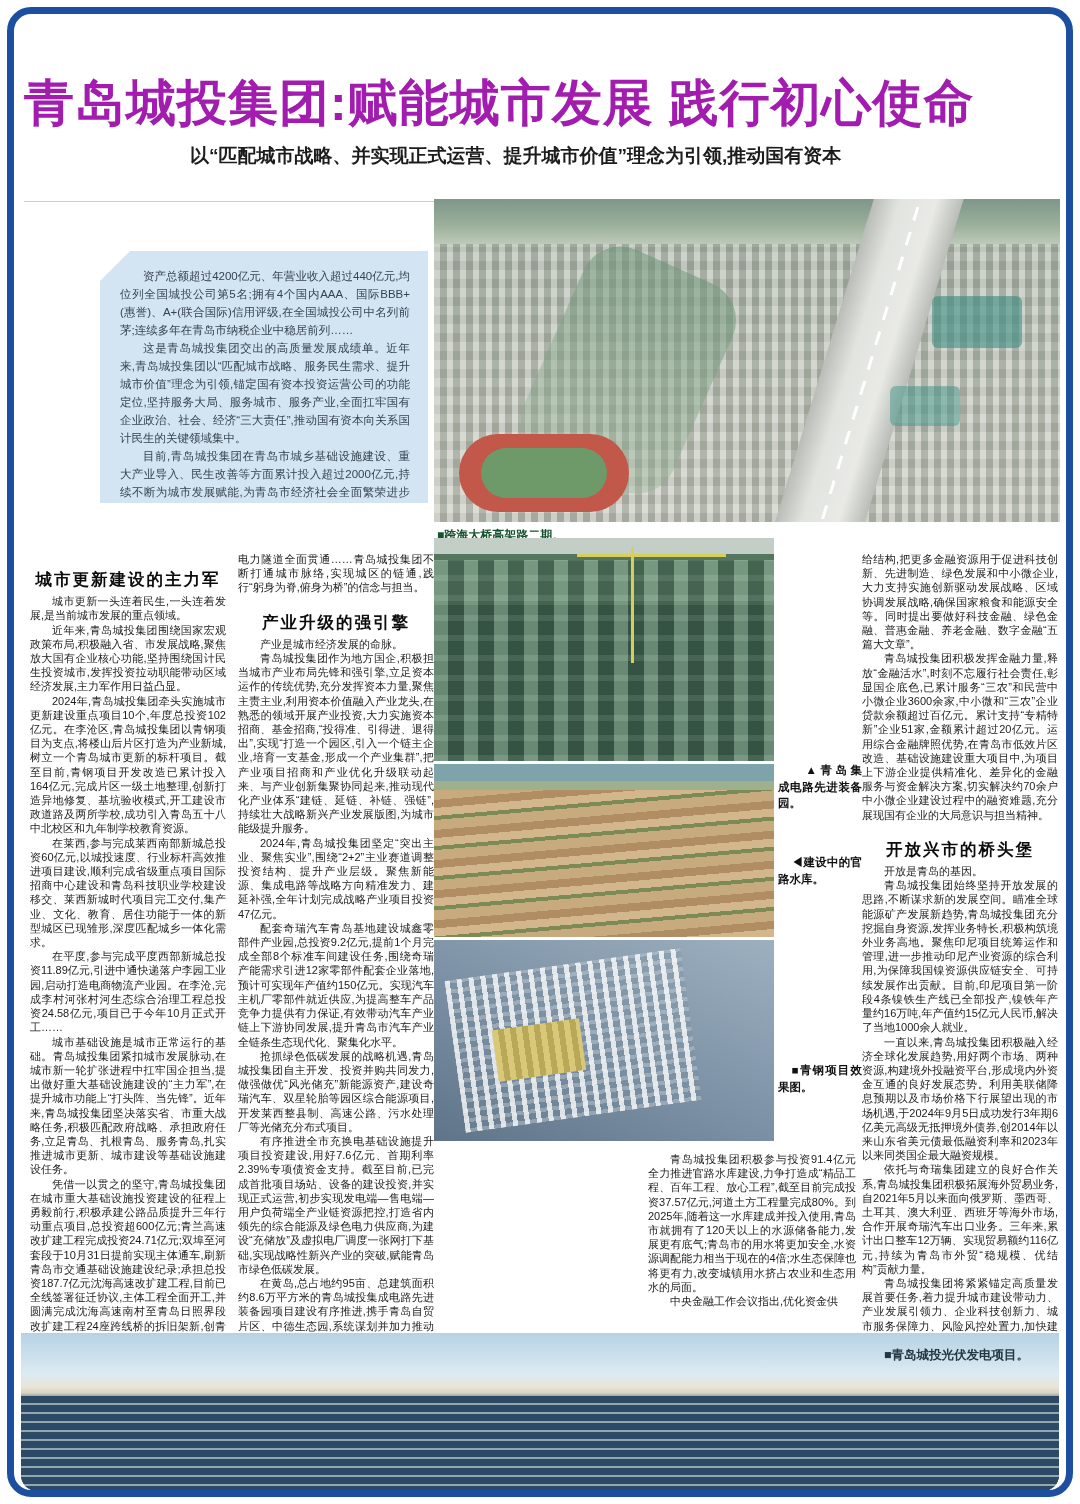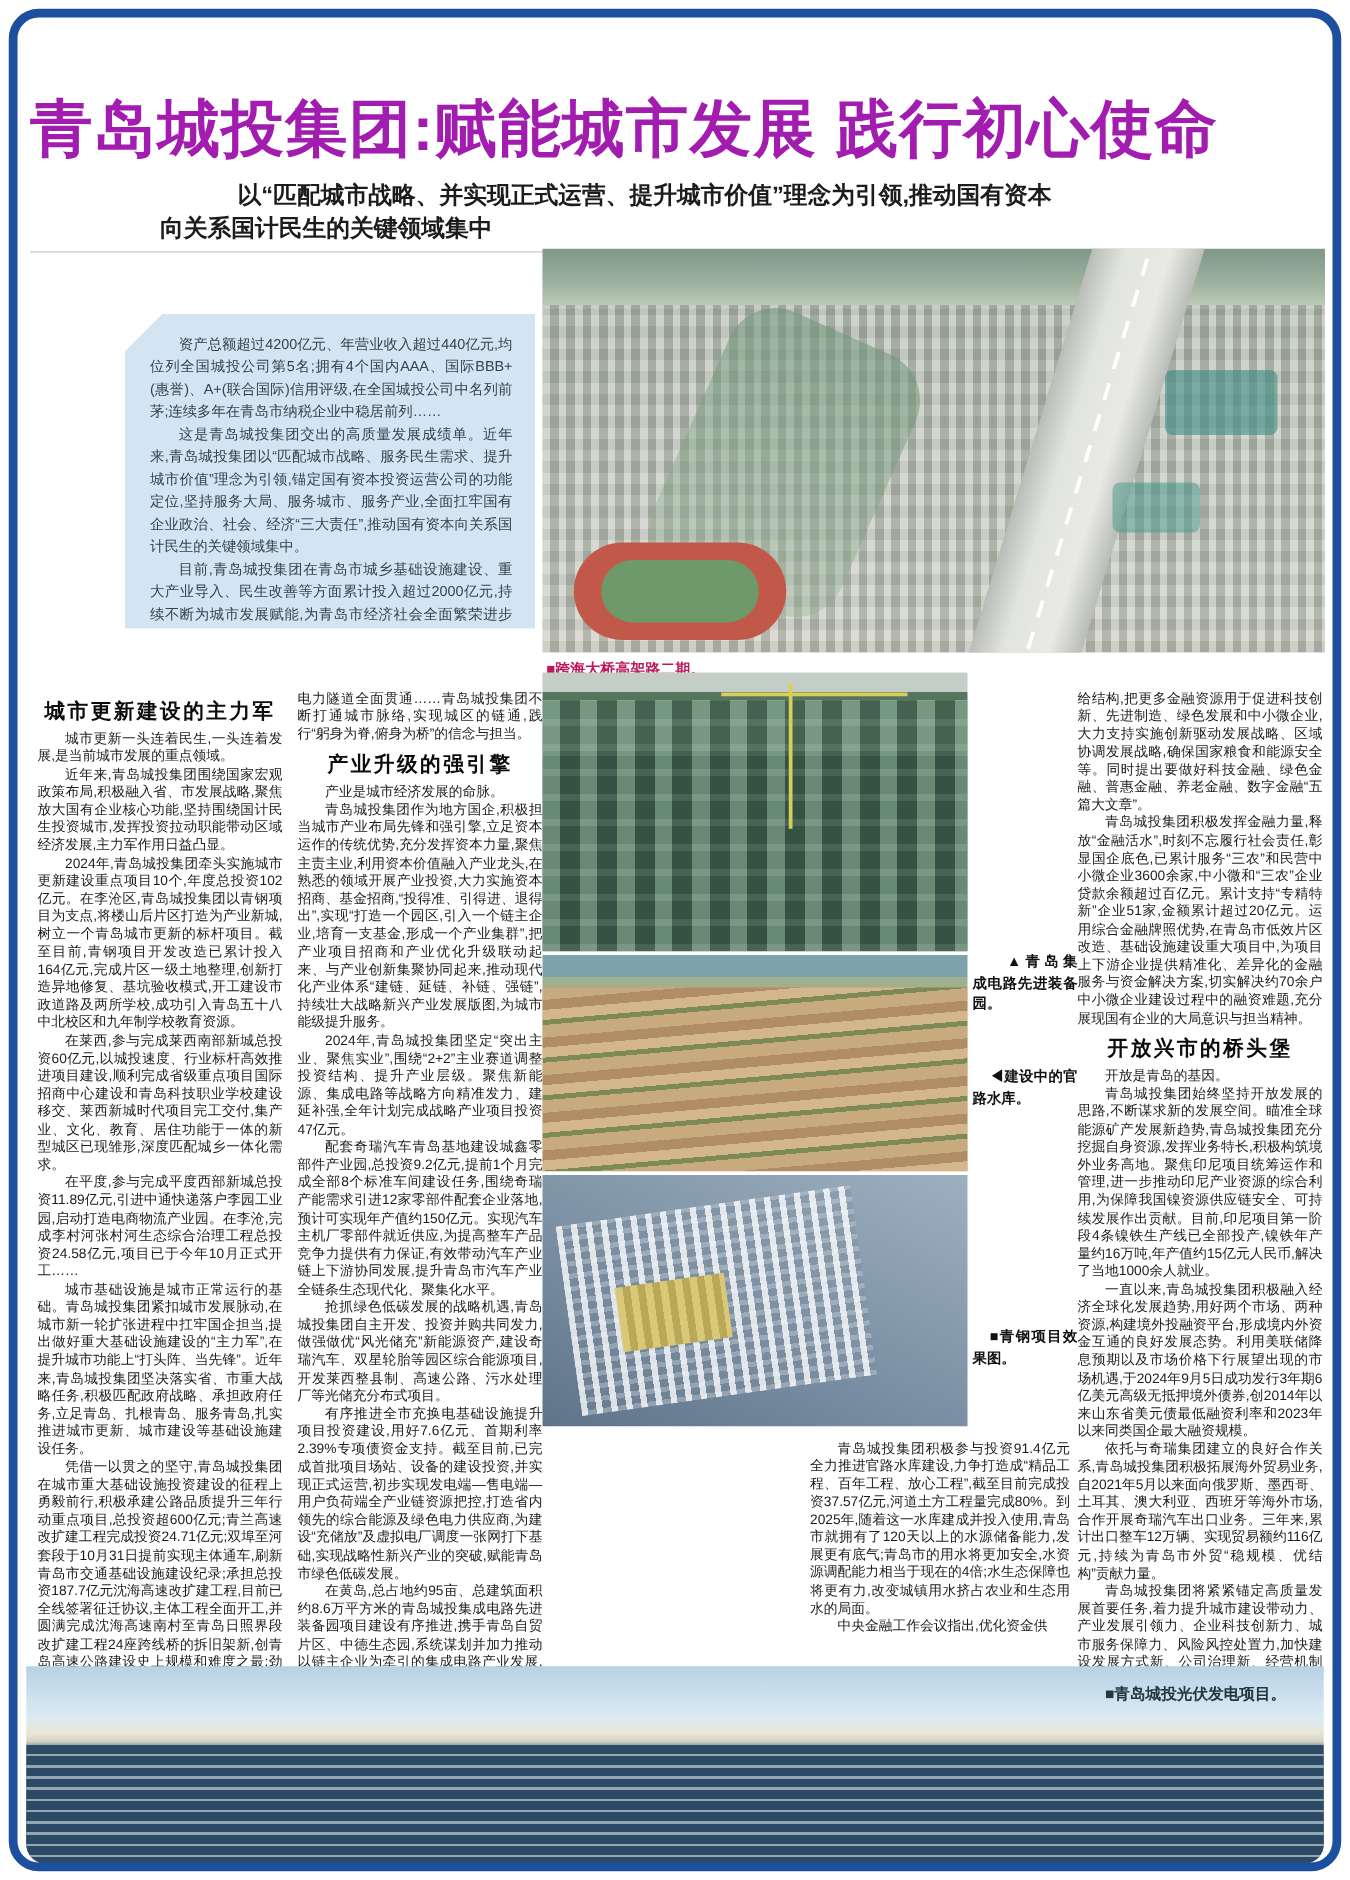--- a/index.html
+++ b/index.html
@@ -35,28 +35,28 @@
   .hero-road{position:absolute;left:62%;top:-8%;width:86px;height:125%;transform:rotate(17deg);
               background:linear-gradient(90deg,#b9bcb7,#e2e4e0 30%,#e9eae6 70%,#b9bcb7);}
   .hero-road-dash{position:absolute;left:50%;top:0;width:3px;height:100%;
               background:repeating-linear-gradient(180deg,#fff 0 14px,transparent 14px 26px);}
   .hero-teal1{position:absolute;right:6%;top:30%;width:90px;height:52px;background:#3f8f86;opacity:.6;border-radius:6px;}
   .hero-teal2{position:absolute;right:16%;top:58%;width:70px;height:40px;background:#43988c;opacity:.5;border-radius:6px;}
   .hero-track{position:absolute;left:4%;bottom:3%;width:170px;height:78px;border-radius:45px;
               background:#c2584a;}
   .hero-field{position:absolute;left:22px;top:14px;width:126px;height:50px;border-radius:32px;background:#6d9a68;}
 
-  .hero-caption{position:absolute;left:437px;top:527px;font-size:12px;font-weight:bold;color:#be185d;}
+  .hero-caption{position:absolute;left:437px;top:527px;font-size:12px;font-weight:bold;color:#14532d;}
 
   
   .col{position:absolute;top:552px;width:196px;height:790px;overflow:hidden;
        font-size:11px;line-height:14.2px;color:#1b1b1b;text-align:justify;}
   .col p{margin:0;text-indent:2em;}
   .col p.pc{text-indent:0;}
-  .col h3{font-size:16.5px;text-align:center;margin:10px 0 8px;color:#0c0c0c;letter-spacing:2px;}
+  .col h3{font-size:16.5px;text-align:center;margin:20px 0 8px;color:#0c0c0c;letter-spacing:2px;}
   #col1{left:30px;} #col2{left:238px;} #col5{left:862px;}
   #col3{left:434px;top:1152px;width:202px;height:190px;}
   #col4{left:648px;top:1152px;width:208px;height:190px;}
 
   
   .ph{position:absolute;left:434px;width:340px;overflow:hidden;}
   .photo1{top:538px;height:223px;
           background:linear-gradient(180deg,#c3cfc6 0 7%,#54755e 7% 30%,#3c5c4a 30% 100%);}
   .photo1 .blocks{position:absolute;left:0;top:10%;width:100%;height:90%;opacity:.8;
           background:repeating-linear-gradient(90deg,rgba(170,205,180,.5) 0 14px,rgba(40,70,55,.45) 14px 30px),
@@ -91,21 +91,20 @@
   .bottom-caption{position:absolute;right:30px;top:14px;font-size:12.5px;font-weight:bold;color:#243640;}
 </style>
 </head>
 <body>
 
 <div class="sheet">
   <div class="frame"></div>
 
   <div class="headline">青岛城投集团:赋能城市发展 践行初心使命</div>
   <div class="subhead1">以“匹配城市战略、并实现正式运营、提升城市价值”理念为引领,推动国有资本</div>
-  <div class="subhead2">向关系国计民生的关键领域集中</div>
   <div class="top-rule"></div>
 
   <div class="intro-box">
       <p>资产总额超过4200亿元、年营业收入超过440亿元,均位列全国城投公司第5名;拥有4个国内AAA、国际BBB+(惠誉)、A+(联合国际)信用评级,在全国城投公司中名列前茅;连续多年在青岛市纳税企业中稳居前列……</p>
       <p>这是青岛城投集团交出的高质量发展成绩单。近年来,青岛城投集团以“匹配城市战略、服务民生需求、提升城市价值”理念为引领,锚定国有资本投资运营公司的功能定位,坚持服务大局、服务城市、服务产业,全面扛牢国有企业政治、社会、经济“三大责任”,推动国有资本向关系国计民生的关键领域集中。</p>
       <p>目前,青岛城投集团在青岛市城乡基础设施建设、重大产业导入、民生改善等方面累计投入超过2000亿元,持续不断为城市发展赋能,为青岛市经济社会全面繁荣进步作出贡献。</p>
     </div>
 
   <div class="hero-photo">
     <div class="hero-mountains"></div>

